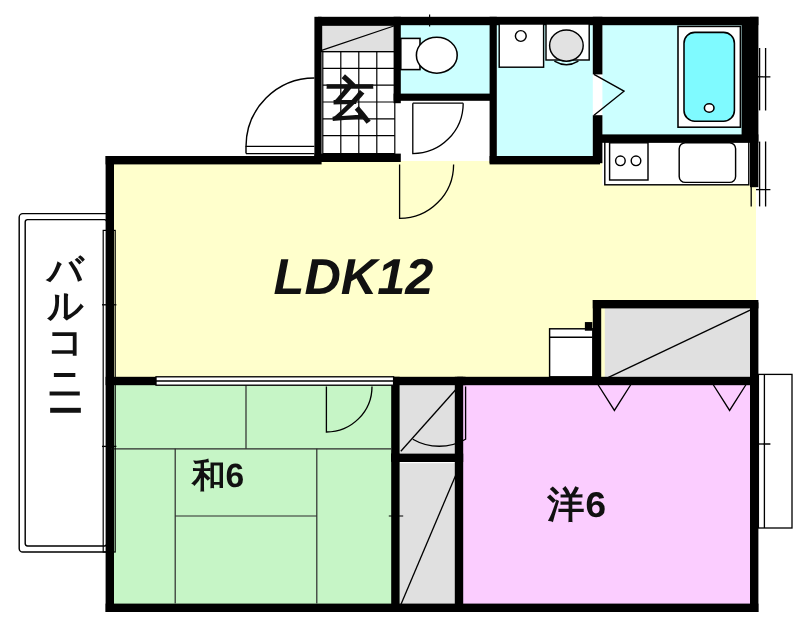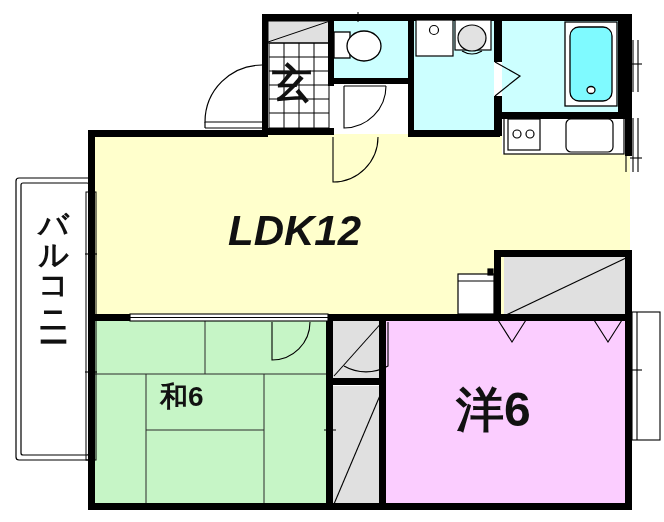--- a/index.html
+++ b/index.html
@@ -225,19 +225,19 @@
       <line x1="94" y1="326" x2="94" y2="428"></line>
       <line x1="85" y1="372" x2="97" y2="372"></line>
     </g>
     <rect x="86" y="192" width="10" height="268" stroke="#000" stroke-width="1" fill="none"></rect>
   </svg>
 
   <div class="room-label" style="left:228px;top:207px;font-size:42px;font-style:italic;">LDK12</div>
 
   <div class="room-label" style="left:160px;top:378px;font-size:28px;">和6</div>
 
-  <div class="room-label" style="left:456px;top:378px;font-size:48px;">洋6</div>
+  <div class="room-label" style="left:456px;top:400px;font-size:31px;font-family:Liberation Mono, monospace;">洋6</div>
 
   <div class="room-label" style="left:272px;top:56px;font-size:40px;">玄</div>
 
   <div class="vlabel" style="position:absolute;left:38px;top:190px;font-size:30px;line-height:1.05;">バルコニー</div>
 
 </div>
 
 </body></html>

